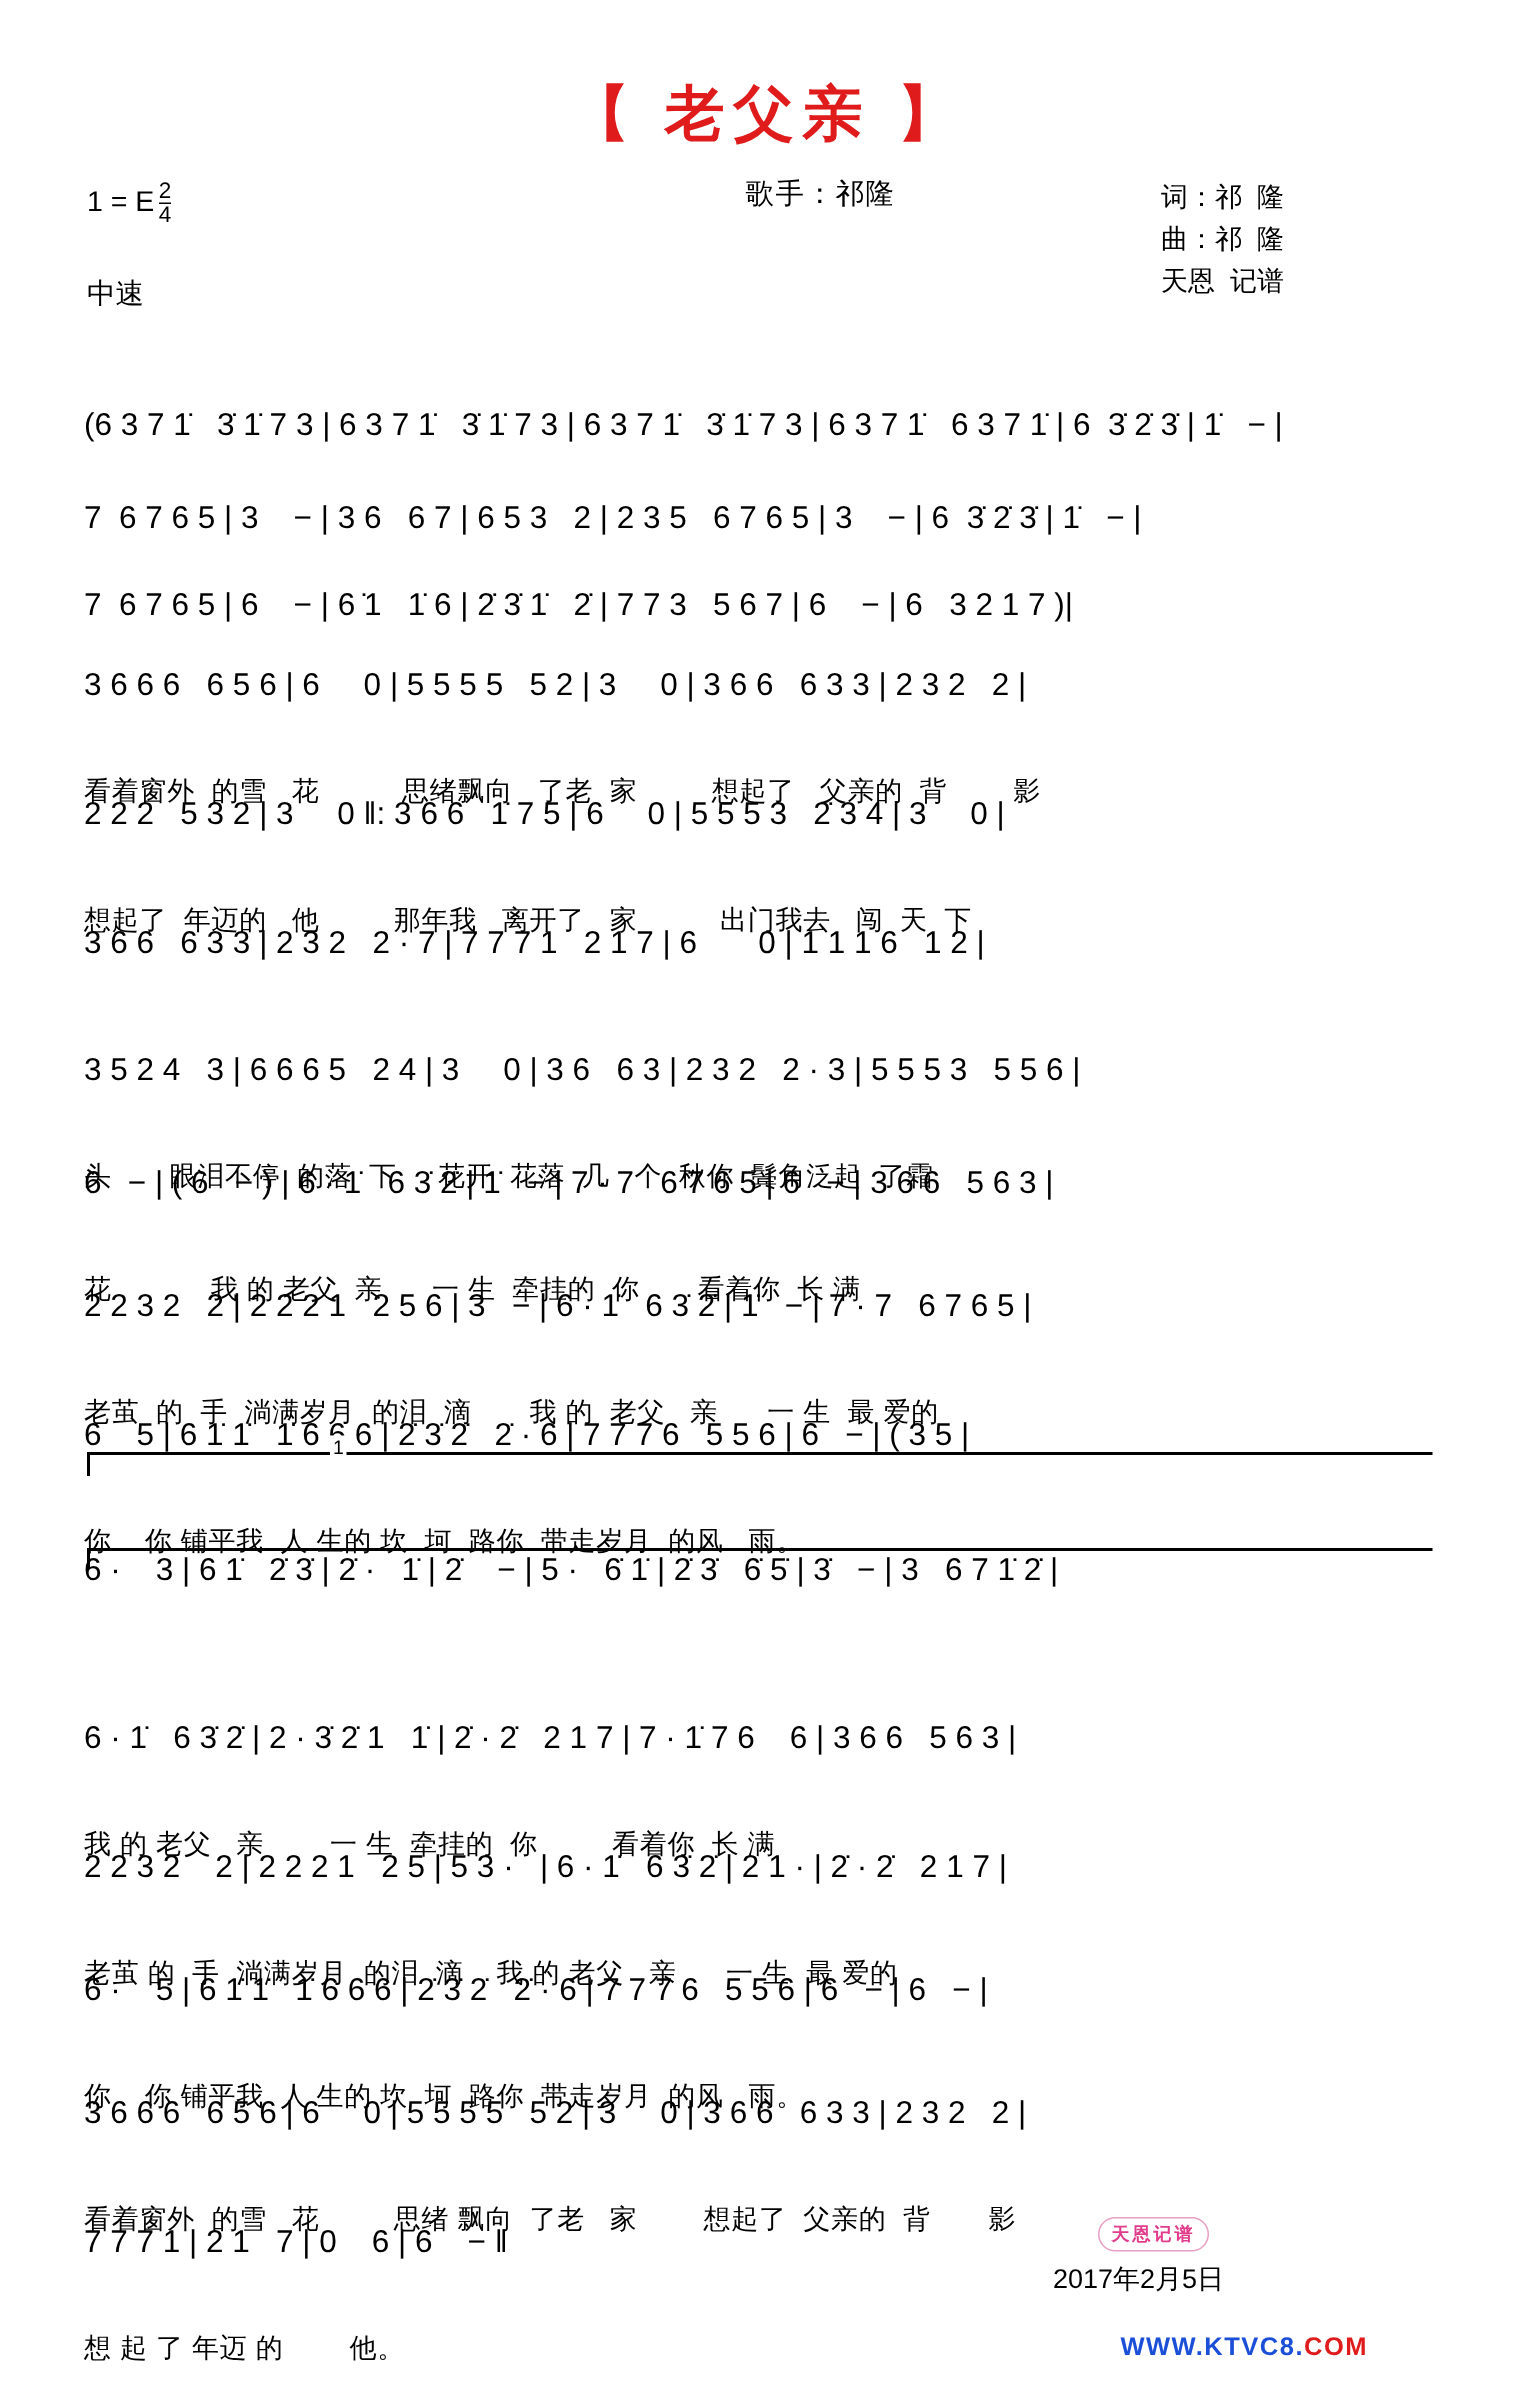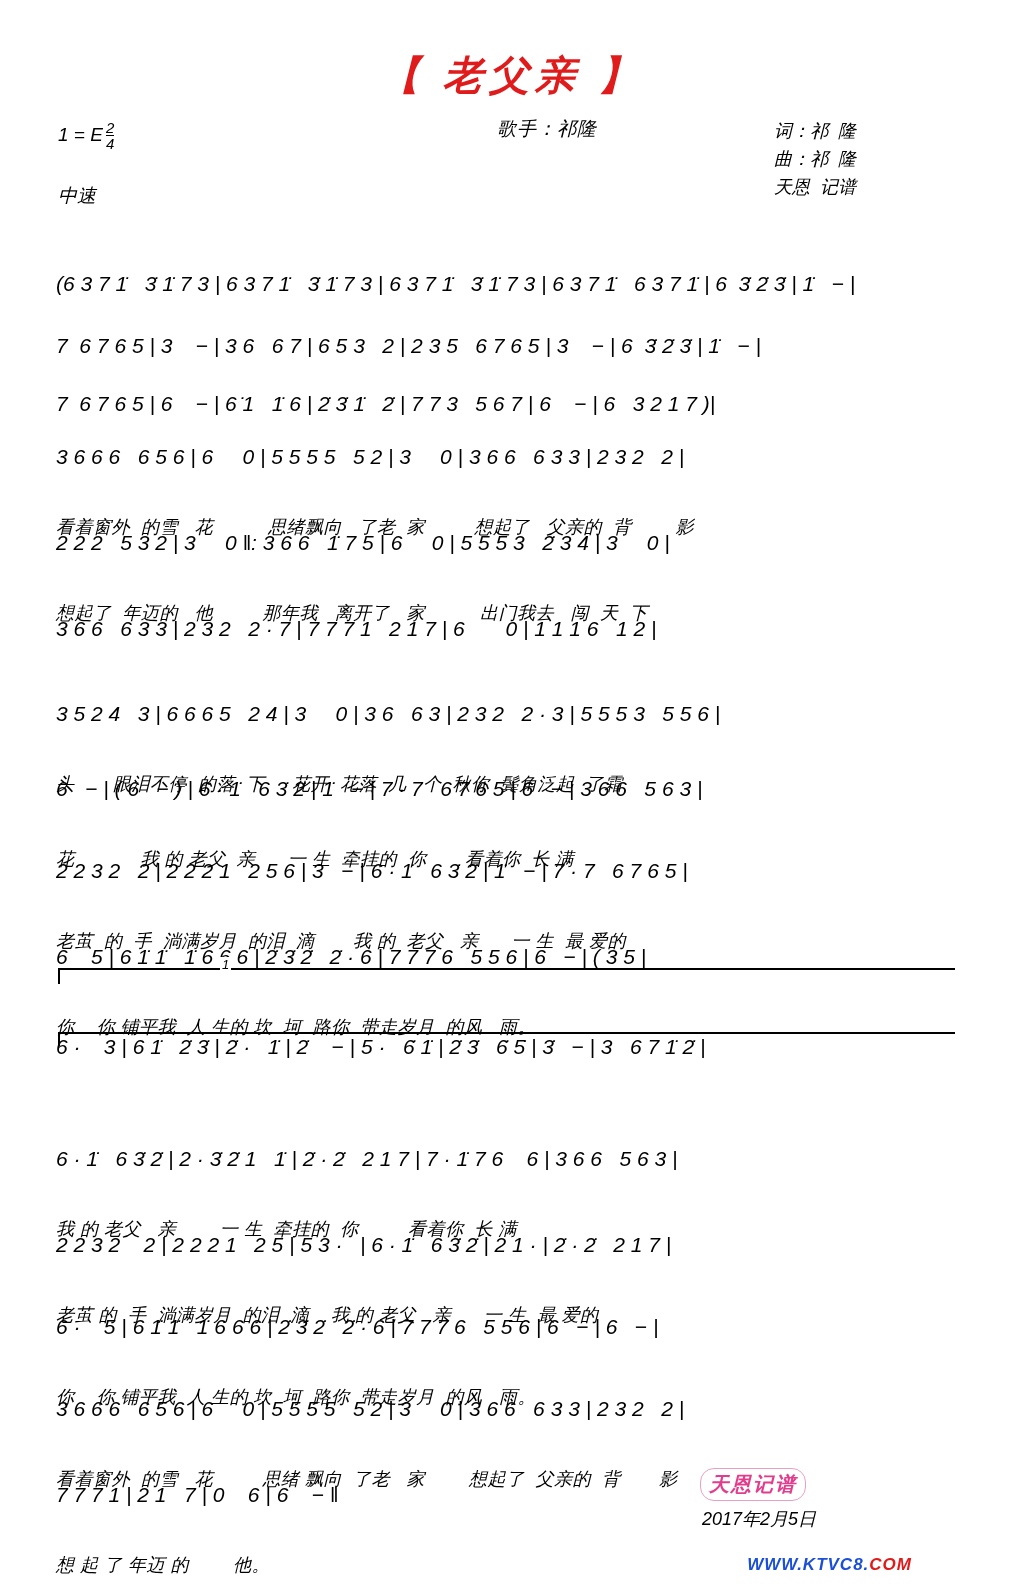--- a/index.html
+++ b/index.html
@@ -13,21 +13,20 @@
     position: relative;
     font-family: "Liberation Serif", serif;
     color: #000;
     overflow: hidden;
   }
   .sheet {
     position: absolute;
     left: 0; top: 0;
     width: 934px;
     height: 1587px;
-    font-style: italic;
   }
 
   
   .title {
     position: absolute;
     top: 48px;
     left: 0;
     width: 1024px;
     text-align: center;
     font-size: 40px;
@@ -136,21 +135,21 @@
     border-top: 2px solid #000;
     border-left: 2px solid #000;
   }
 
   
   .stamp {
     position: absolute;
     right: 128px;
     bottom: 86px;
     color: #e23c8c;
-    font-size: 20px;
+    font-size: 12px;
     font-weight: bold;
     font-family: "Liberation Sans", sans-serif;
     border: 1.5px solid #e8a0c4;
     border-radius: 14px;
     padding: 2px 8px;
     letter-spacing: 2px;
   }
   .date {
     position: absolute;
     right: 118px;

